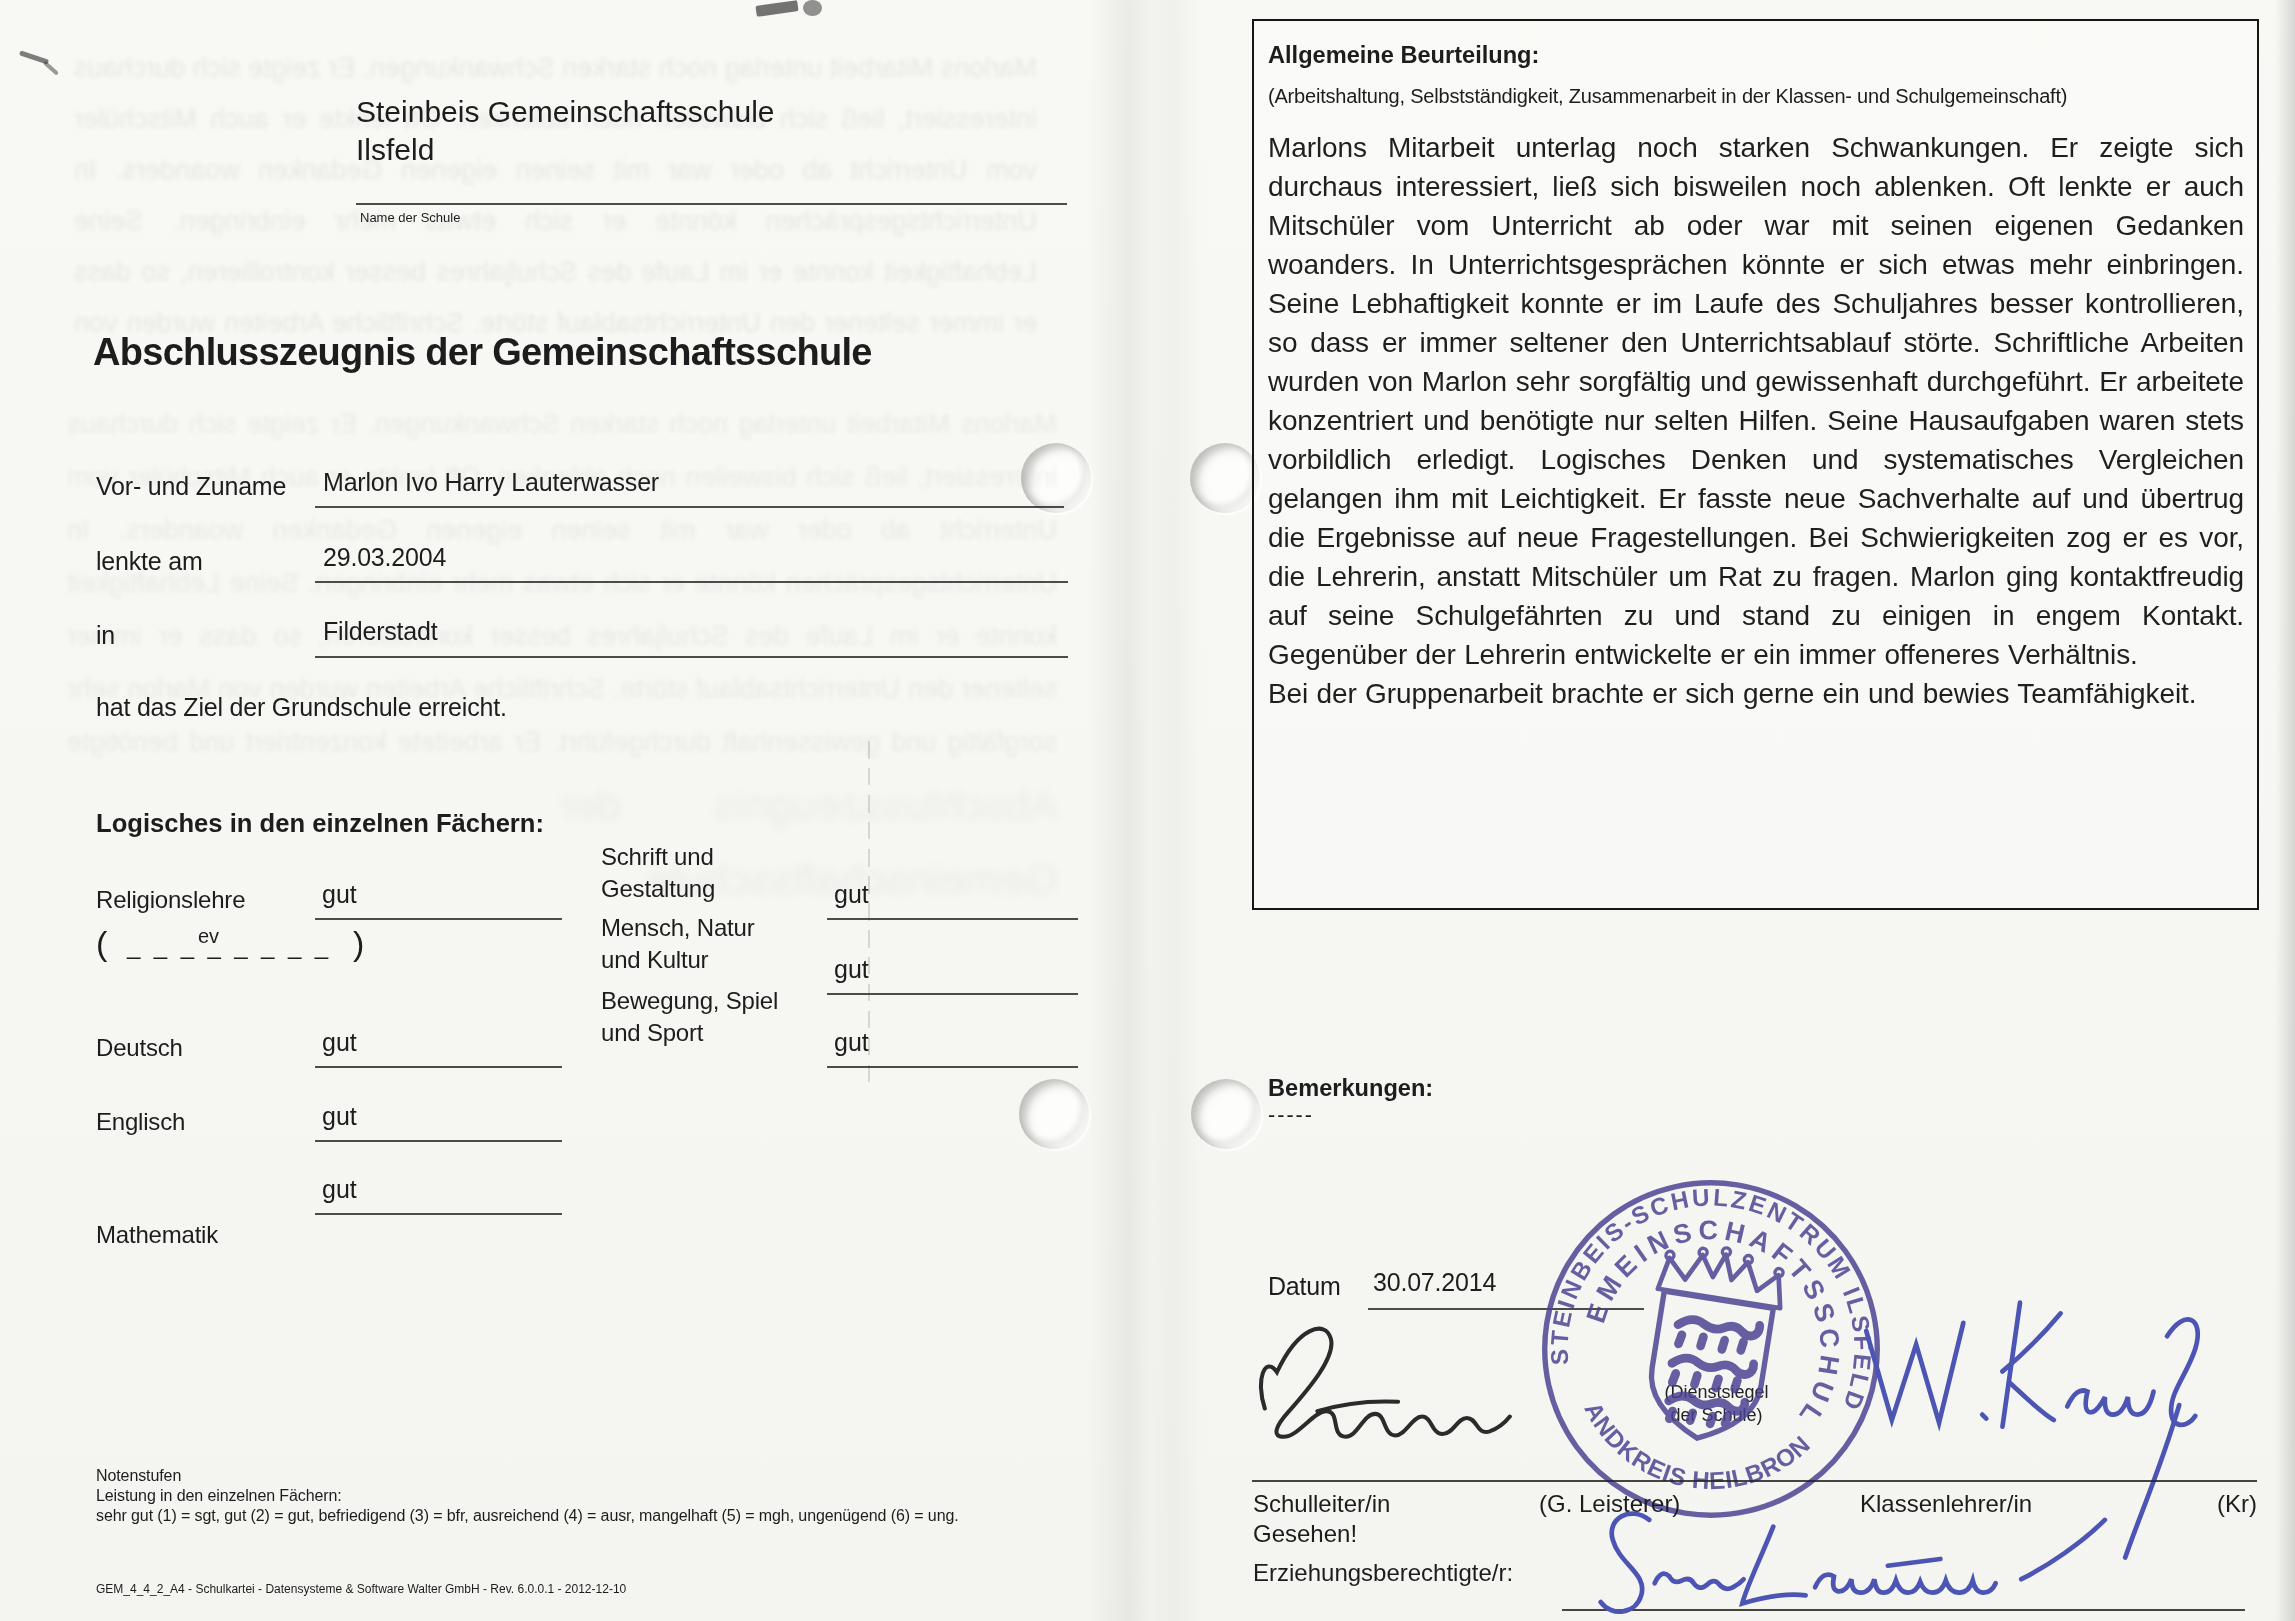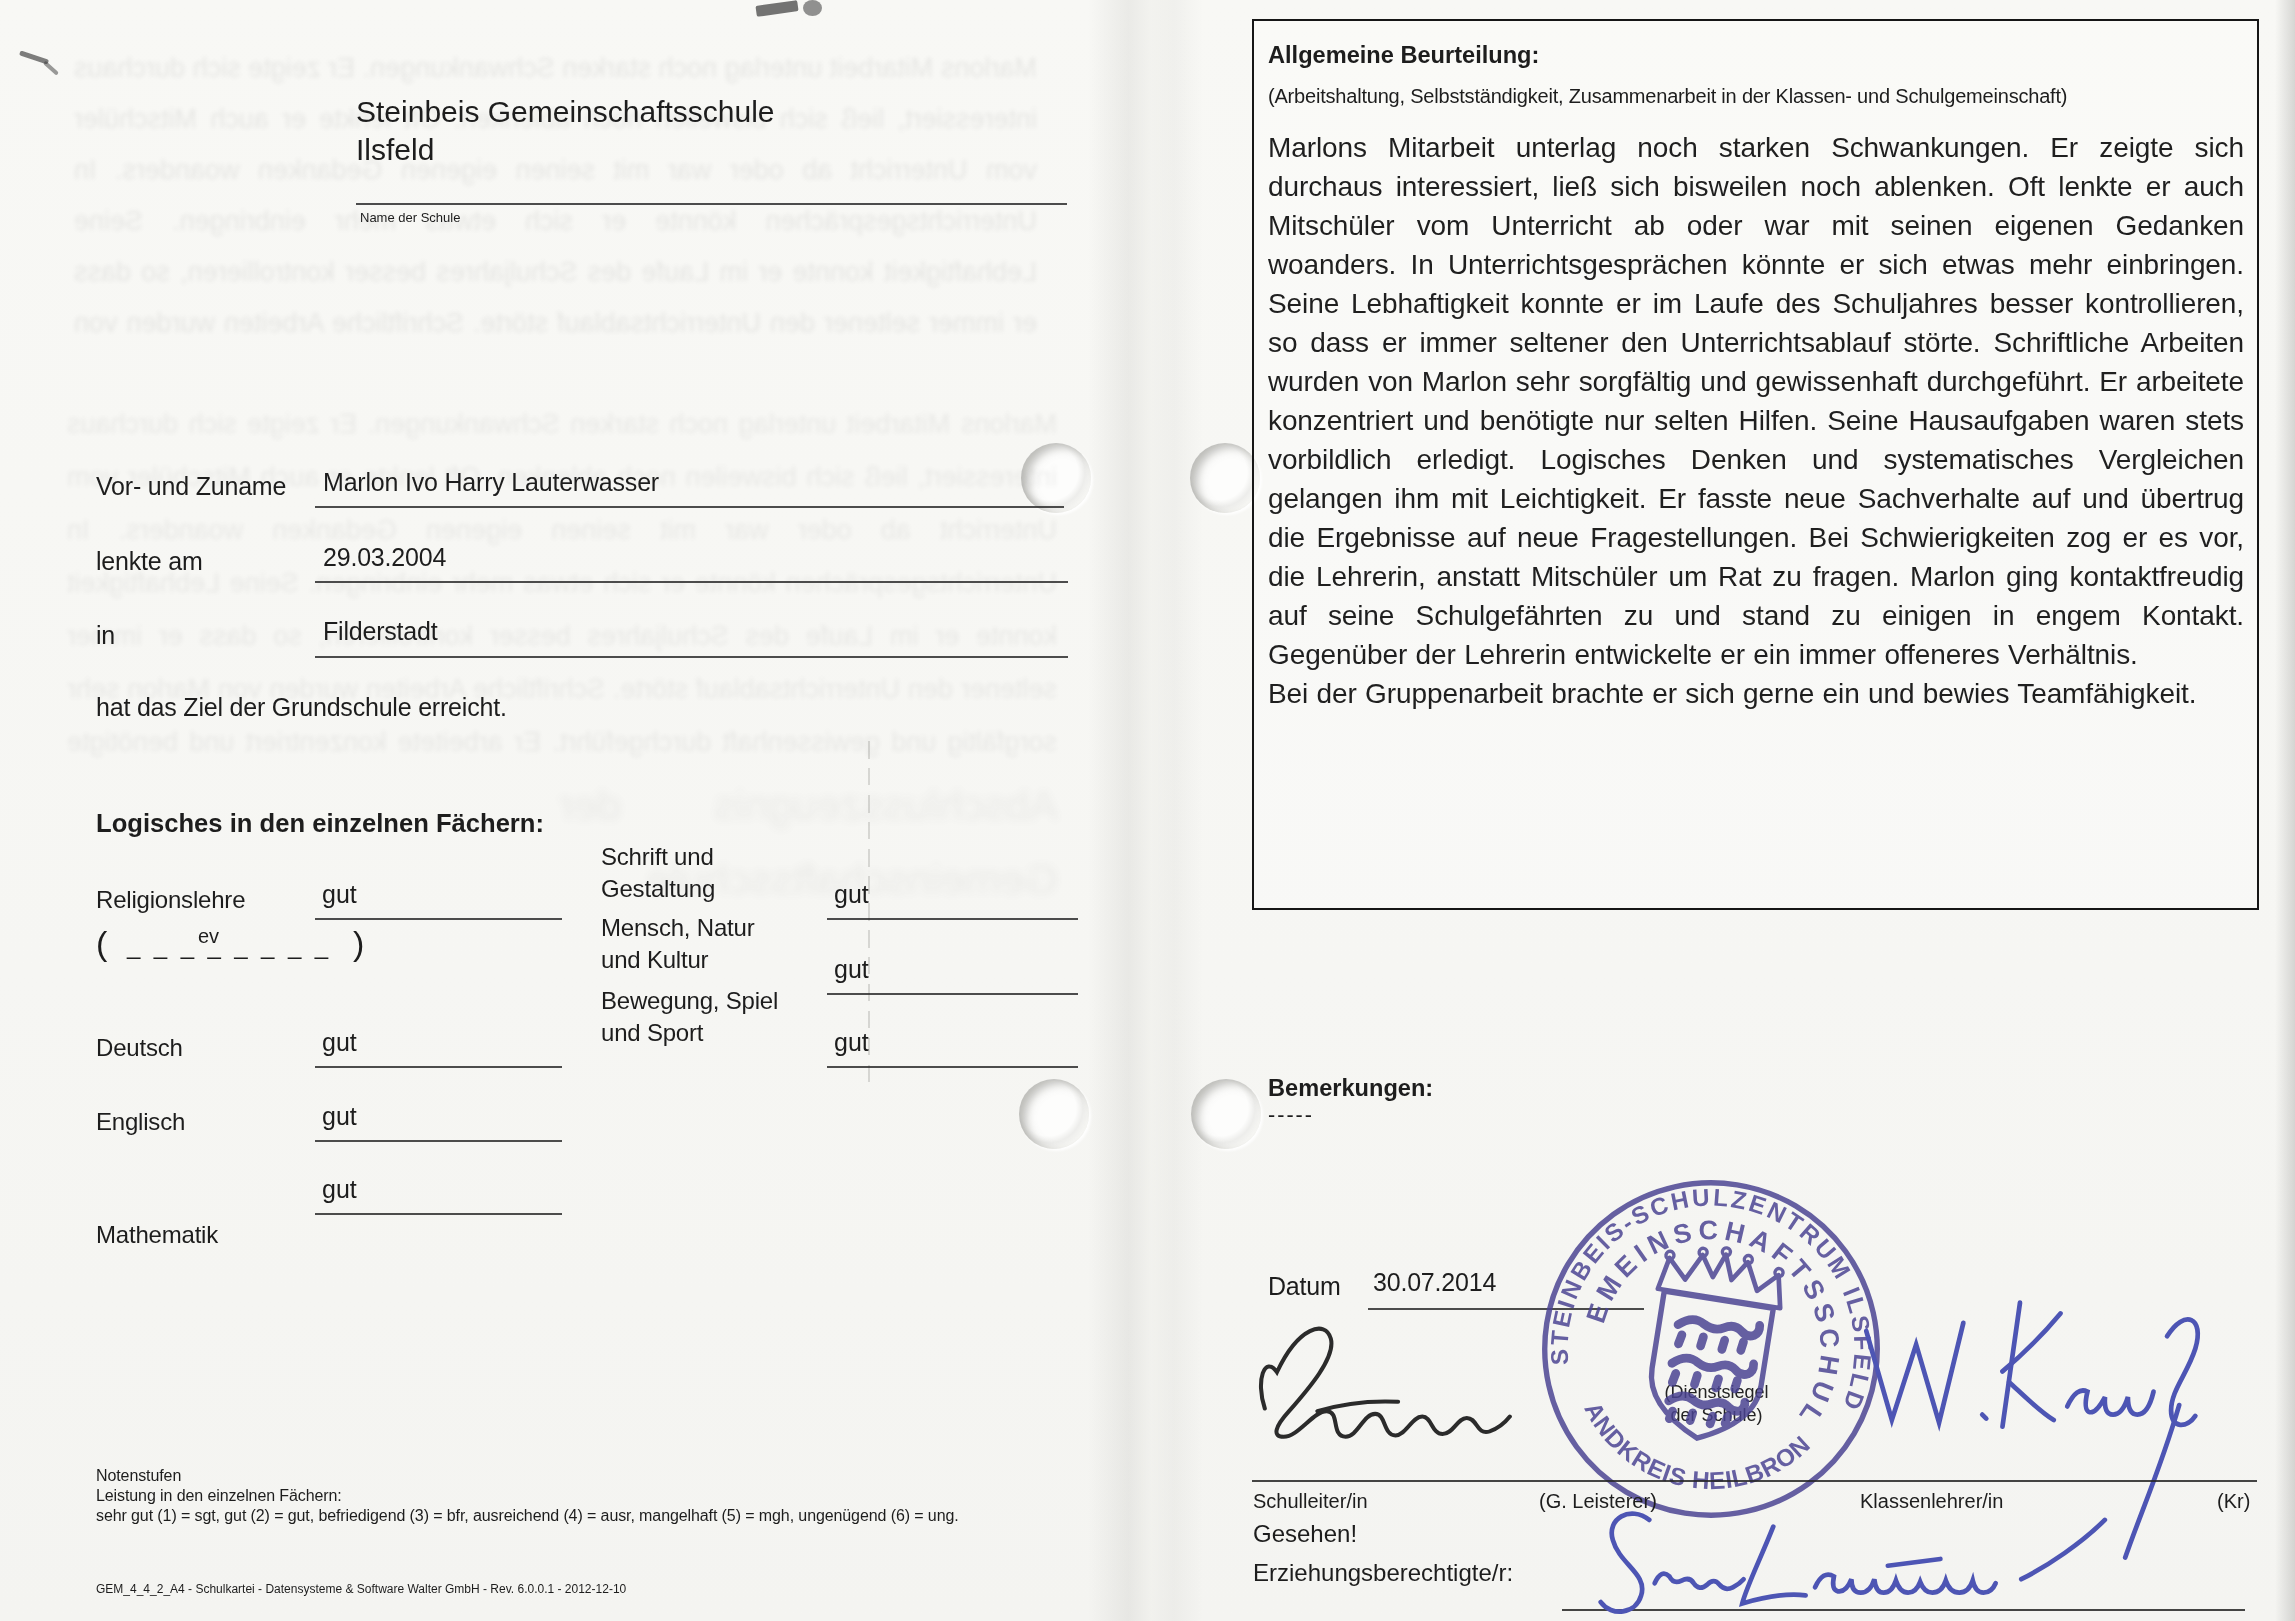--- a/index.html
+++ b/index.html
@@ -17,21 +17,21 @@
   .hole{position:absolute;width:70px;height:70px;border-radius:50%;
         background:radial-gradient(circle at 42% 42%, #fdfdfc 0 48%, #ededeb 60%, #f7f7f4 72%);
         box-shadow:inset 6.7px 4px 9.4px rgba(125,125,120,.5), 2px 2px 2.7px rgba(255,255,255,.9);}
   .speck{position:absolute;background:#3a3a3a;border-radius:2px;}
   .crease{position:absolute;top:0;height:1621px;pointer-events:none;}
   .assess-box{position:absolute;left:1252px;top:19px;width:1007px;height:891px;
               border:2.7px solid #161616;background:rgba(255,255,255,.25);box-sizing:border-box;}
   .assess-body{font-size:28px;line-height:39px;text-align:justify;color:#1f1f1f;
                letter-spacing:-0.1px;word-spacing:0.7px;}
   .small-note{font-size:16px;line-height:20px;letter-spacing:-0.1px;}
-  .sig-label{font-size:20px;}
+  .sig-label{font-size:24px;}
   svg{display:block;}
 </style>
 </head>
 <body>
 
 <div class="scan">
 
   <div class="crease" style="left:1088px;width:115px;background:linear-gradient(90deg,rgba(0,0,0,0) 0%,rgba(150,150,145,.14) 35%,rgba(240,240,236,.7) 55%,rgba(170,170,165,.10) 75%,rgba(0,0,0,0) 100%);"></div>
   <div class="crease" style="left:868px;top:741px;height:350px;width:2px;background:repeating-linear-gradient(180deg,rgba(140,140,135,.30) 0 17.5px,rgba(0,0,0,0) 17.5px 27px);"></div>
   <div class="crease" style="left:2275px;width:20px;background:linear-gradient(90deg,rgba(0,0,0,0),rgba(150,150,148,.35));"></div>
@@ -51,20 +51,21 @@
     <div class="ghost" style="left:67px;top:398px;width:990px;height:364px;font-size:27px;line-height:53px;opacity:.09;">Marlons Mitarbeit unterlag noch starken Schwankungen. Er zeigte sich durchaus interessiert, ließ sich bisweilen noch ablenken. Oft lenkte er auch Mitschüler vom Unterricht ab oder war mit seinen eigenen Gedanken woanders. In Unterrichtsgesprächen könnte er sich etwas mehr einbringen. Seine Lebhaftigkeit konnte er im Laufe des Schuljahres besser kontrollieren, so dass er immer seltener den Unterrichtsablauf störte. Schriftliche Arbeiten wurden von Marlon sehr sorgfältig und gewissenhaft durchgeführt. Er arbeitete konzentriert und benötigte nur selten Hilfen. Seine Hausaufgaben waren stets vorbildlich erledigt. Logisches Denken und systematisches Vergleichen gelangen ihm mit Leichtigkeit. Er fasste neue Sachverhalte auf und übertrug die Ergebnisse auf neue Fragestellungen. Bei Schwierigkeiten zog er es vor, die Lehrerin, anstatt Mitschüler um Rat zu fragen. Marlon ging kontaktfreudig auf seine Schulgefährten zu und stand zu einigen in engem Kontakt. Gegenüber der Lehrerin entwickelte er ein immer offeneres Verhältnis.</div>
     <div class="ghost" style="left:559px;top:768px;width:499px;height:323px;font-size:43px;line-height:74px;filter:blur(4px);opacity:.08;">Abschlusszeugnis der Gemeinschaftsschule</div>
 
     <div class="abs" style="left:356px;top:93px;font-size:30px;line-height:38px;">
       <div>Steinbeis Gemeinschaftsschule</div>
       <div>Ilsfeld</div>
     </div>
     <div class="uline" style="left:356px;top:203px;width:711px;"></div>
     <div class="abs" style="left:360px;top:210px;font-size:13px;">Name der Schule</div>
 
+    <div class="abs" style="left:93px;top:331px;font-size:38px;font-weight:bold;letter-spacing:-0.7px;">Abschlusszeugnis der Gemeinschaftsschule</div>
 
     <div class="abs lbl" style="left:96px;top:472px;">Vor- und Zuname</div>
     <div class="abs val" style="left:323px;top:468px;">Marlon Ivo Harry Lauterwasser</div>
     <div class="uline" style="left:315px;top:506px;width:749px;"></div>
 
     <div class="abs lbl" style="left:96px;top:547px;">lenkte am</div>
     <div class="abs val" style="left:323px;top:543px;">29.03.2004</div>
     <div class="uline" style="left:315px;top:581px;width:753px;"></div>
 
     <div class="abs lbl" style="left:96px;top:621px;">in</div>

